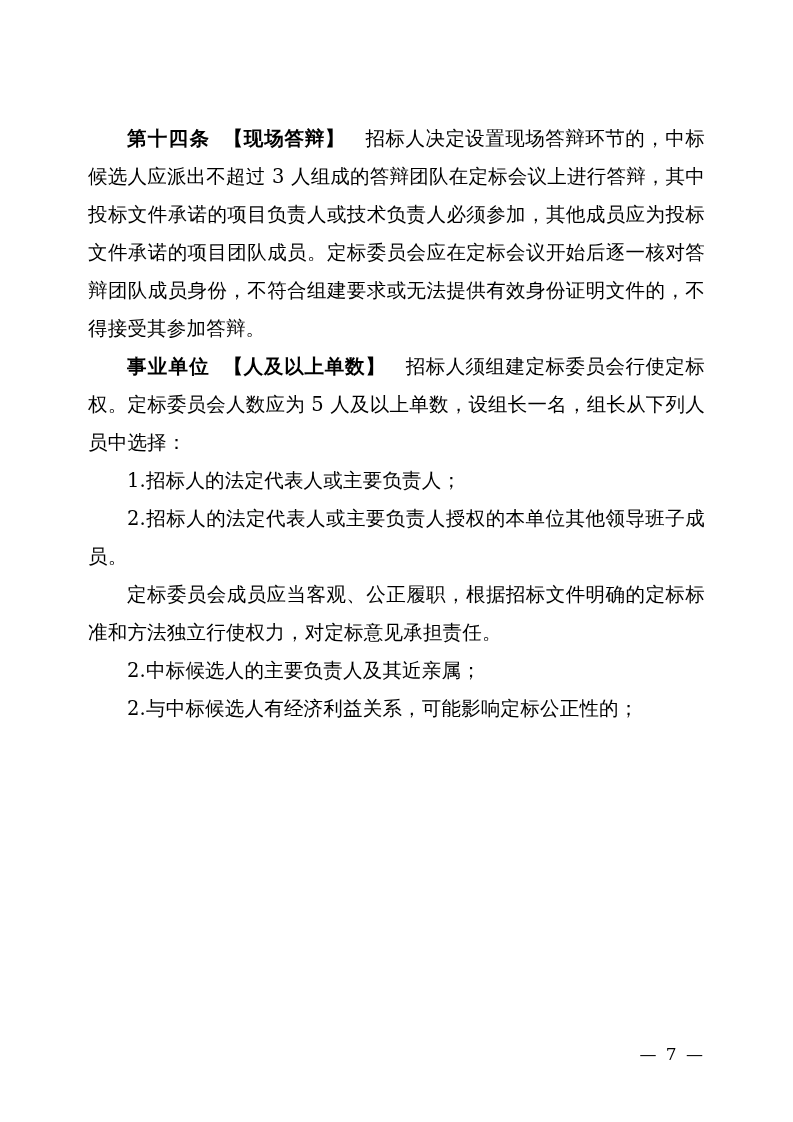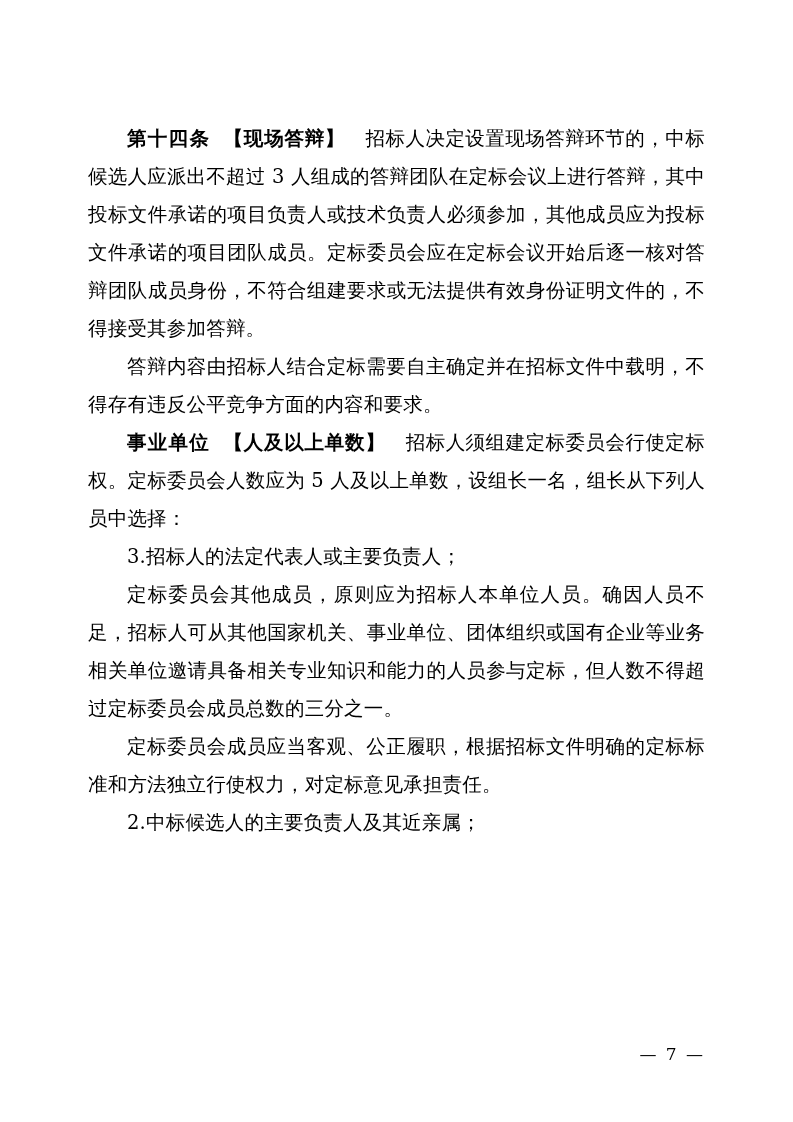--- a/index.html
+++ b/index.html
@@ -57,45 +57,45 @@
 </head>
 <body>
 
 <div class="page">
   <div class="doc-body">
 
     <p class="para">
       <span class="art-head">第十四条</span><span>&nbsp;&nbsp;</span><span class="art-tag">【现场答辩】</span><span>&nbsp;&nbsp;&nbsp;</span><span>招标人决定设置现场答辩环节的，中标候选人应派出不超过 3 人组成的答辩团队在定标会议上进行答辩，其中投标文件承诺的项目负责人或技术负责人必须参加，其他成员应为投标文件承诺的项目团队成员。定标委员会应在定标会议开始后逐一核对答辩团队成员身份，不符合组建要求或无法提供有效身份证明文件的，不得接受其参加答辩。</span>
     </p>
 
-    <p class="para">
-      <span>答辩内容由招标人结合定标需要自主确定并在招标文件中载明，不得存有违反公平竞争方面的内容和要求。</span>
-    </p>
 
     <p class="para">
       <span class="art-head">事业单位</span><span>&nbsp;&nbsp;</span><span class="art-tag">【人及以上单数】</span><span>&nbsp;&nbsp;&nbsp;</span><span>招标人须组建定标委员会行使定标权。定标委员会人数应为 5 人及以上单数，设组长一名，组长从下列人员中选择：</span>
     </p>
 
     <p class="para">
-      <span>3.招标人的法定代表人或主要负责人；</span>
+      <span>1.招标人的法定代表人或主要负责人；</span>
     </p>
 
+    <p class="para">
+      <span>2.招标人的法定代表人或主要负责人授权的本单位其他领导班子成员。</span>
+    </p>
 
-    <p class="para">
-      <span>定标委员会其他成员，原则应为招标人本单位人员。确因人员不足，招标人可从其他国家机关、事业单位、团体组织或国有企业等业务相关单位邀请具备相关专业知识和能力的人员参与定标，但人数不得超过定标委员会成员总数的三分之一。</span>
-    </p>
 
     <p class="para">
       <span>定标委员会成员应当客观、公正履职，根据招标文件明确的定标标准和方法独立行使权力，对定标意见承担责任。</span>
     </p>
 
 
     <p class="para">
       <span>2.中标候选人的主要负责人及其近亲属；</span>
     </p>
 
+    <p class="para">
+      <span>2.与中标候选人有经济利益关系，可能影响定标公正性的；</span>
+    </p>
 
   </div>
 
   <div class="footer num-latin">
     <span>— 7 —</span>
   </div>
 </div>
 
 </body></html>

